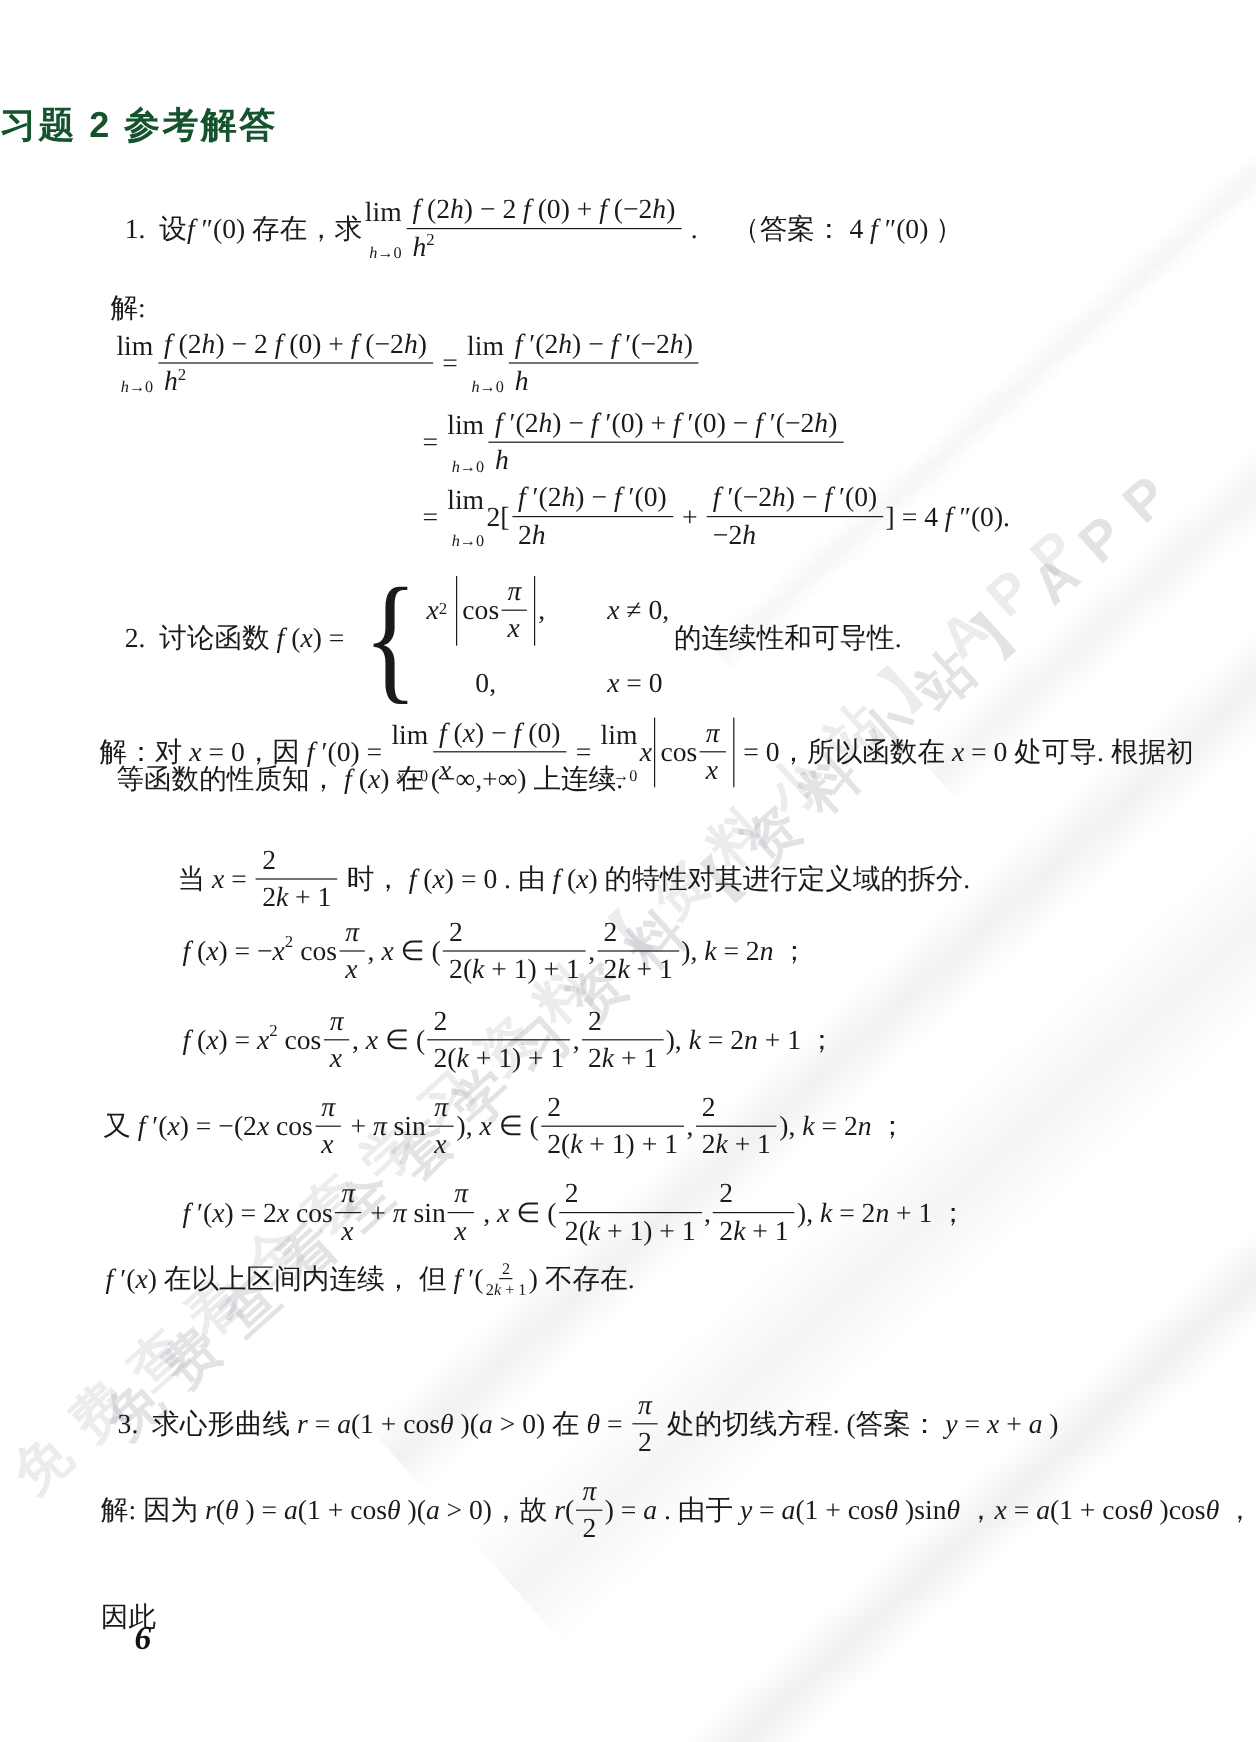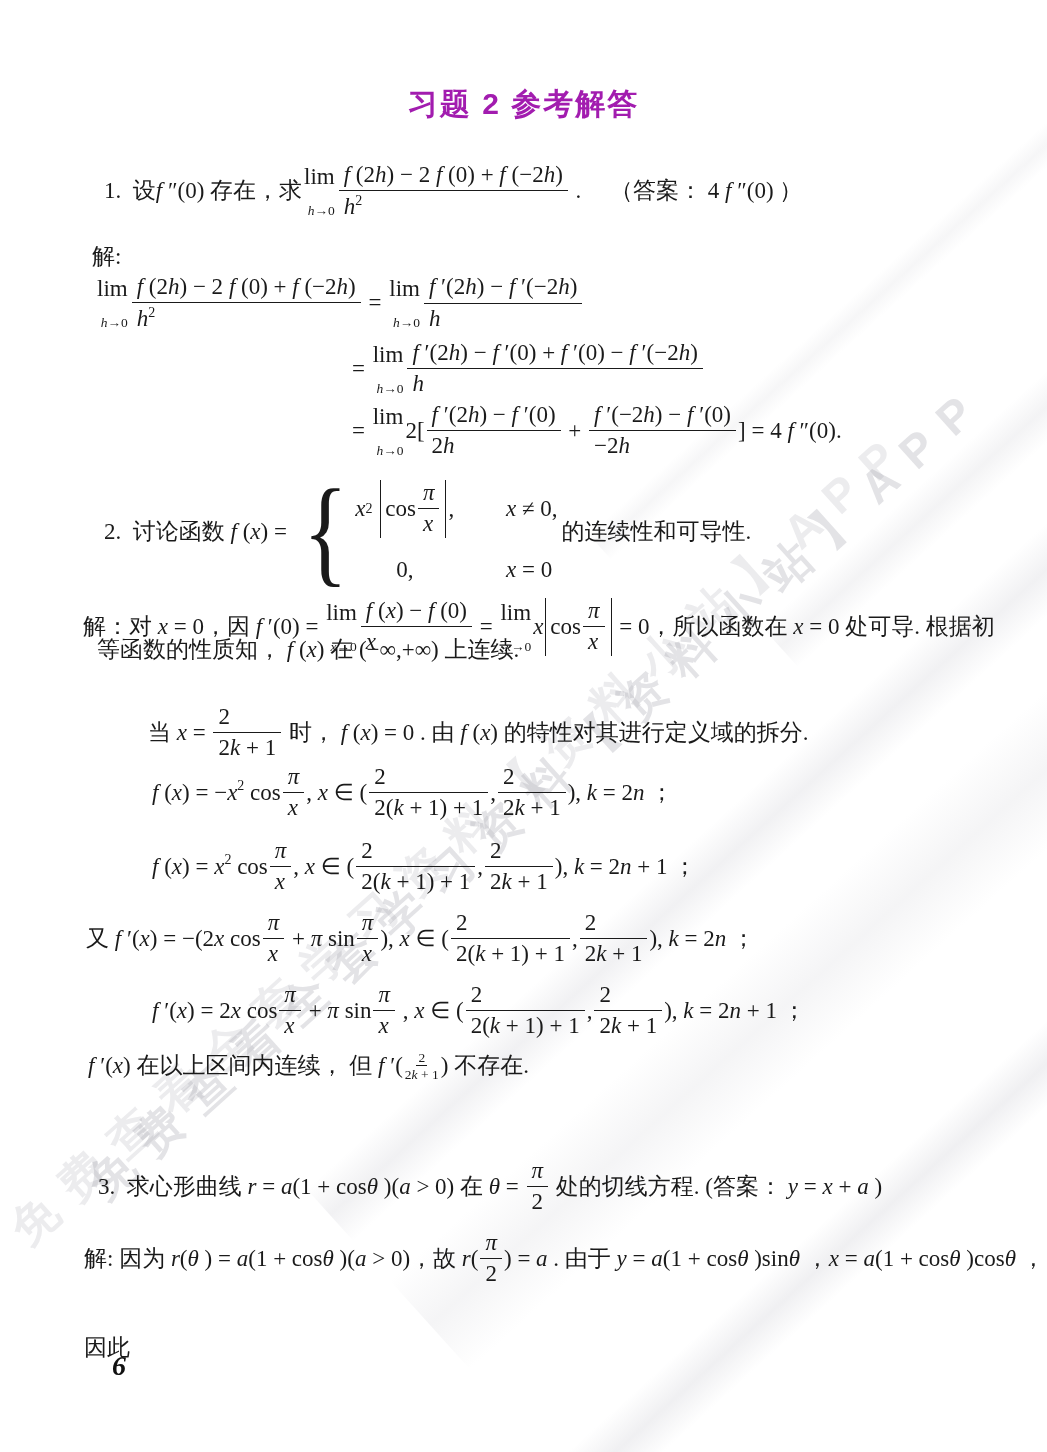--- a/index.html
+++ b/index.html
@@ -39,23 +39,23 @@
   .cases{display:inline-flex;align-items:center;margin:0 4px;}
   .brace{font-size:118px;line-height:.85;font-weight:400;transform:scaleX(.8);margin-right:2px;}
   .crows{display:grid;grid-template-columns:auto auto;column-gap:46px;row-gap:18px;}
   .cell{display:flex;align-items:center;white-space:pre;}
   .crows .cell:nth-child(odd){justify-content:center;}
   .sfrac{display:inline-flex;flex-direction:column;align-items:center;font-size:13.5px;line-height:1.12;margin:0 2px;vertical-align:middle;}
   .sfn{border-bottom:1px solid #1a1a1a;padding:0 2px;}
   .sfd{padding-top:1px;}
   
   .doc-title{
-    position:absolute;top:84px;left:0;width:100%;text-align:center;
+    position:absolute;top:84px;left:0;width:100%;text-align:left;
     font-family:"Liberation Sans", sans-serif;font-weight:700;
-    font-size:30px;letter-spacing:2px;color:#a21caf;
+    font-size:30px;letter-spacing:2px;color:#14532d;
   }
   .page-number{
     position:absolute;left:112px;top:1350px;
     font-size:28px;font-weight:700;font-style:italic;color:#111;
   }
 </style>
 </head>
 <body>
 
 <div>

